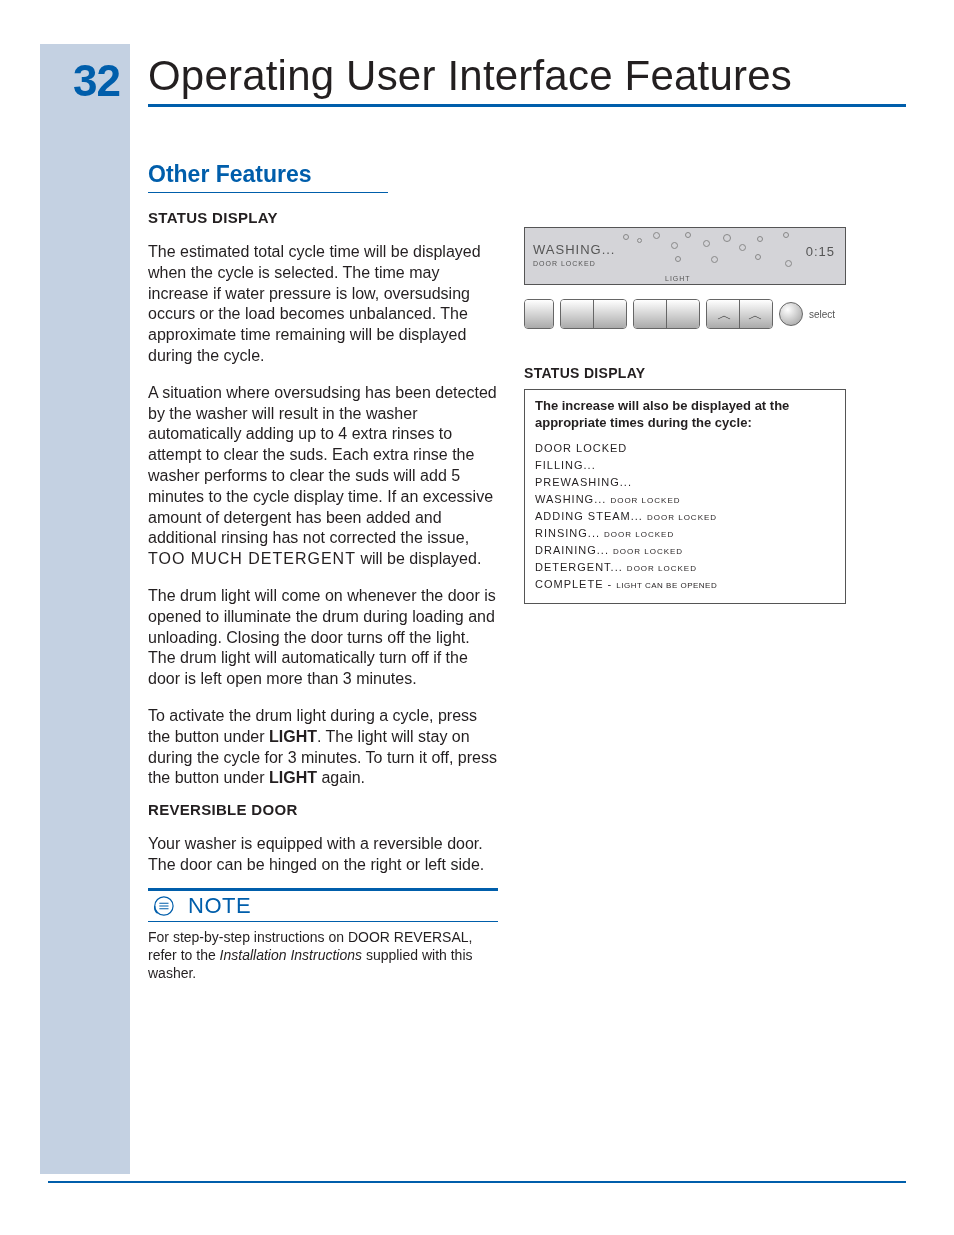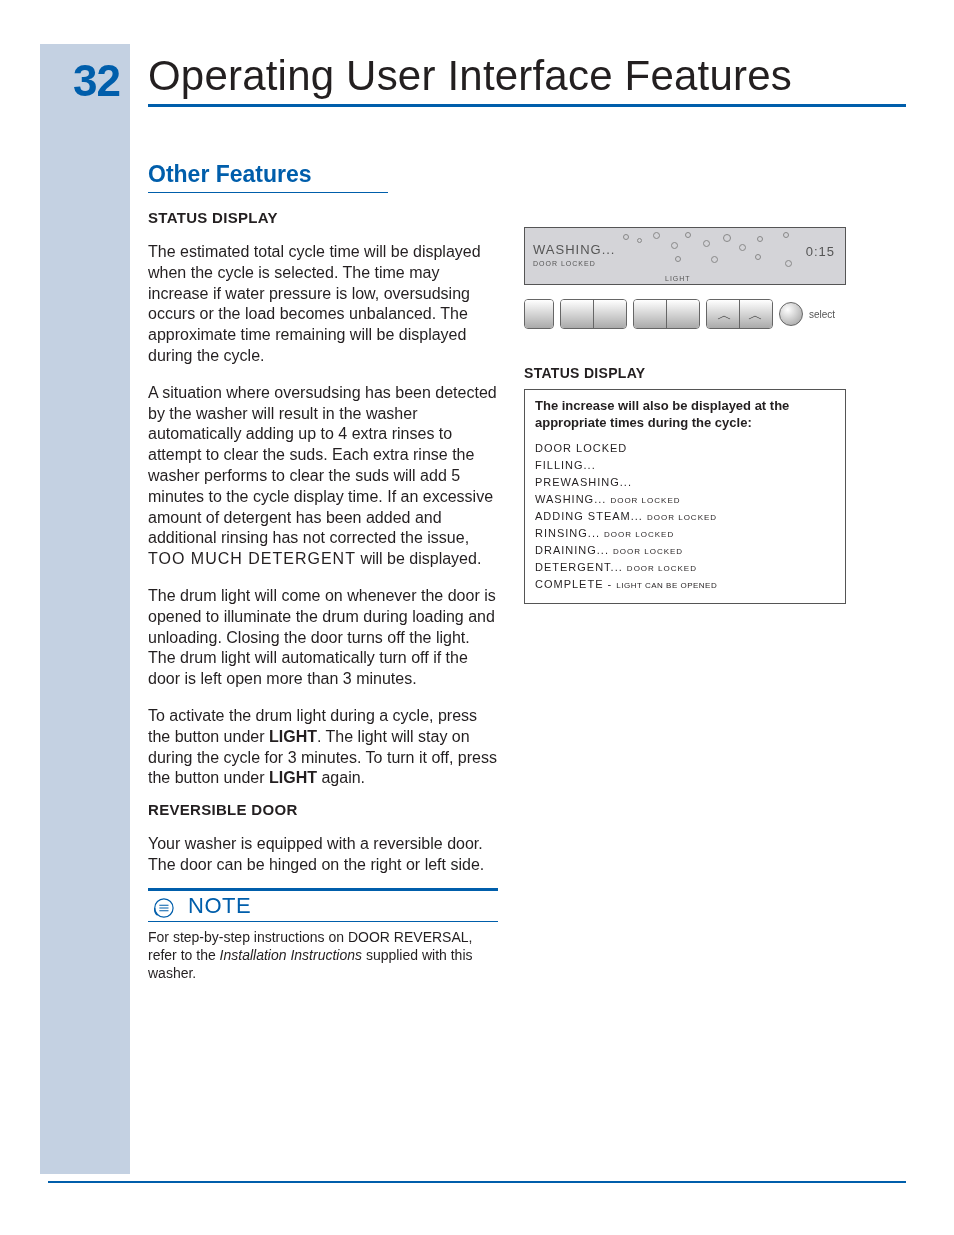--- a/index.html
+++ b/index.html
@@ -8,21 +8,21 @@
   .sidebar .pnum{font-size:44px;font-weight:bold;color:#005eab;text-align:right;padding:12px 10px 0 0;letter-spacing:-1px;}
   .title{font-size:42px;color:#231f20;font-weight:normal;border-bottom:3px solid #005eab;padding-bottom:4px;margin:0 0 42px 0;margin-left:100px;letter-spacing:0.2px;}
   .content{margin-left:100px;display:flex;gap:26px;}
   .col{flex:1;min-width:0;}
   .col-left{flex:0 0 350px;}
   .col-right{flex:0 0 322px;}
   .section-title{font-size:23px;font-weight:bold;color:#005eab;border-bottom:1px solid #005eab;padding-bottom:4px;margin:12px 0 16px 0;width:240px;}
   h3{font-size:15px;font-weight:bold;letter-spacing:0.3px;margin:0 0 4px 0;}
   p{font-size:16px;line-height:1.3;margin:16px 0 12px 0;}
   .seg{font-family:'Arial Black',Arial,sans-serif;letter-spacing:1px;}
-  .note-header{display:flex;align-items:flex-end;border-top:3px solid #005eab;border-bottom:1px solid #005eab;padding:2px 0 2px 4px;margin-top:8px;}
+  .note-header{display:flex;align-items:center;border-top:3px solid #005eab;border-bottom:1px solid #005eab;padding:2px 0 2px 4px;margin-top:8px;}
   .note-header .icon{width:22px;height:22px;margin-right:14px;}
   .note-header .label{font-size:22px;font-weight:normal;color:#005eab;letter-spacing:0.5px;}
   .note-body{font-size:14px;line-height:1.3;margin-top:6px;}
   
   .lcd{border:1px solid #555;height:56px;background:#d4d4d8;position:relative;margin-bottom:14px;}
   .lcd .washing{position:absolute;left:8px;top:14px;font-family:'Arial Black',Arial,sans-serif;font-size:13px;letter-spacing:1px;color:#555;}
   .lcd .door{position:absolute;left:8px;top:32px;font-family:'Arial Black',Arial,sans-serif;font-size:7px;letter-spacing:1px;color:#555;}
   .lcd .timer{position:absolute;right:10px;top:16px;font-family:'Arial Black',Arial,sans-serif;font-size:13px;letter-spacing:1px;color:#555;}
   .lcd .light{position:absolute;left:140px;bottom:2px;font-family:'Arial Black',Arial,sans-serif;font-size:7px;letter-spacing:1px;color:#555;}
   .bubble{position:absolute;border:1px solid #888;border-radius:50%;}

